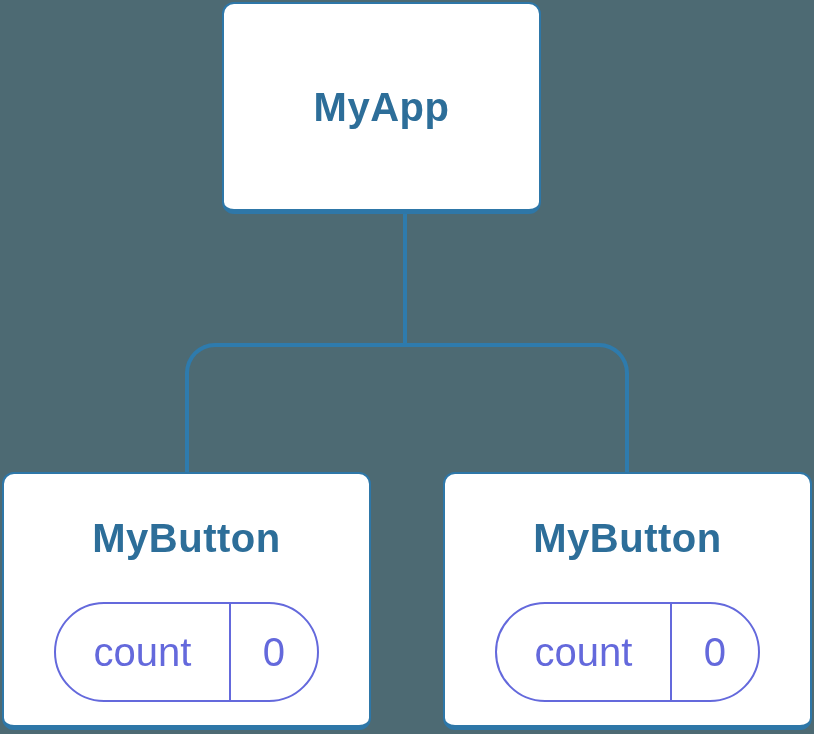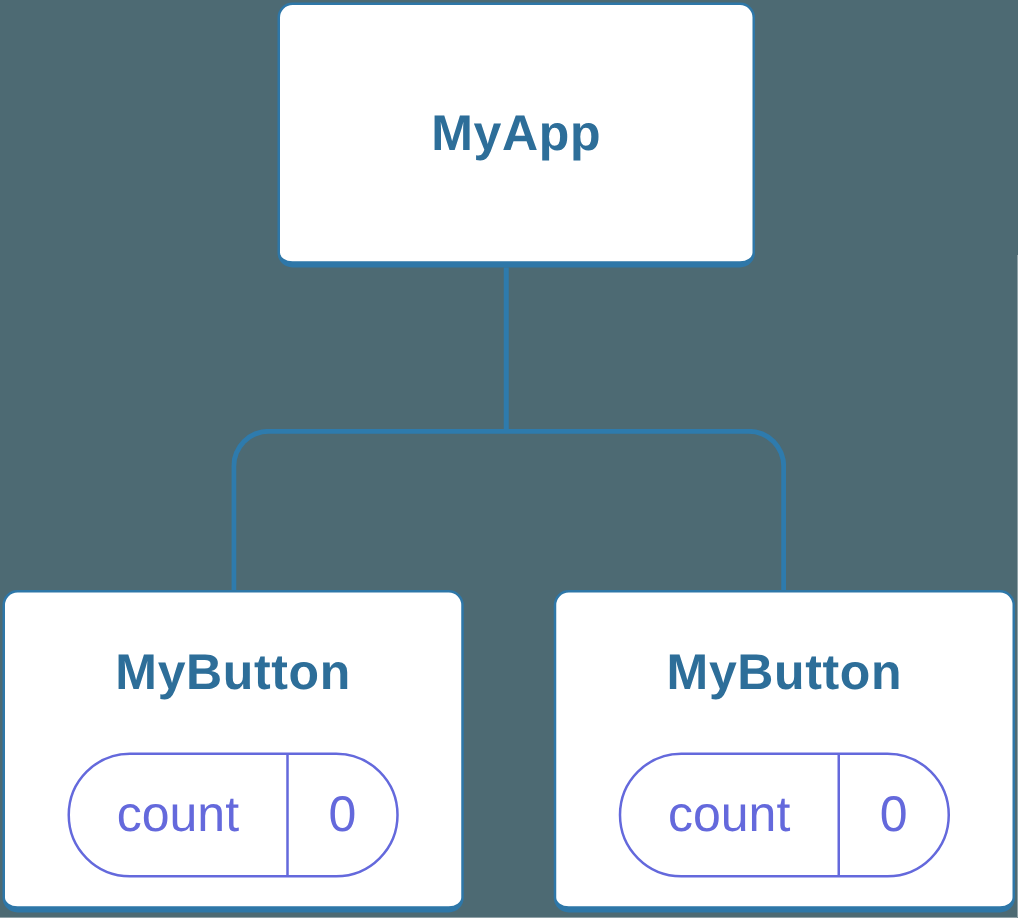--- a/index.html
+++ b/index.html
@@ -21,21 +21,21 @@
     position: absolute;
     box-sizing: border-box;
     background: var(--node-fill, #ffffff);
     border: 2.5px solid var(--node-border, #2e77a8);
     border-bottom-width: 5px;
     border-radius: 12px;
   }
   .node-root {
     left: 222px;
     top: 2px;
-    width: 382px;
+    width: 319px;
     height: 212px;
     display: flex;
     align-items: center;
     justify-content: center;
   }
   .node-child {
     top: 472px;
     width: 369px;
     height: 258px;
     display: flex;

